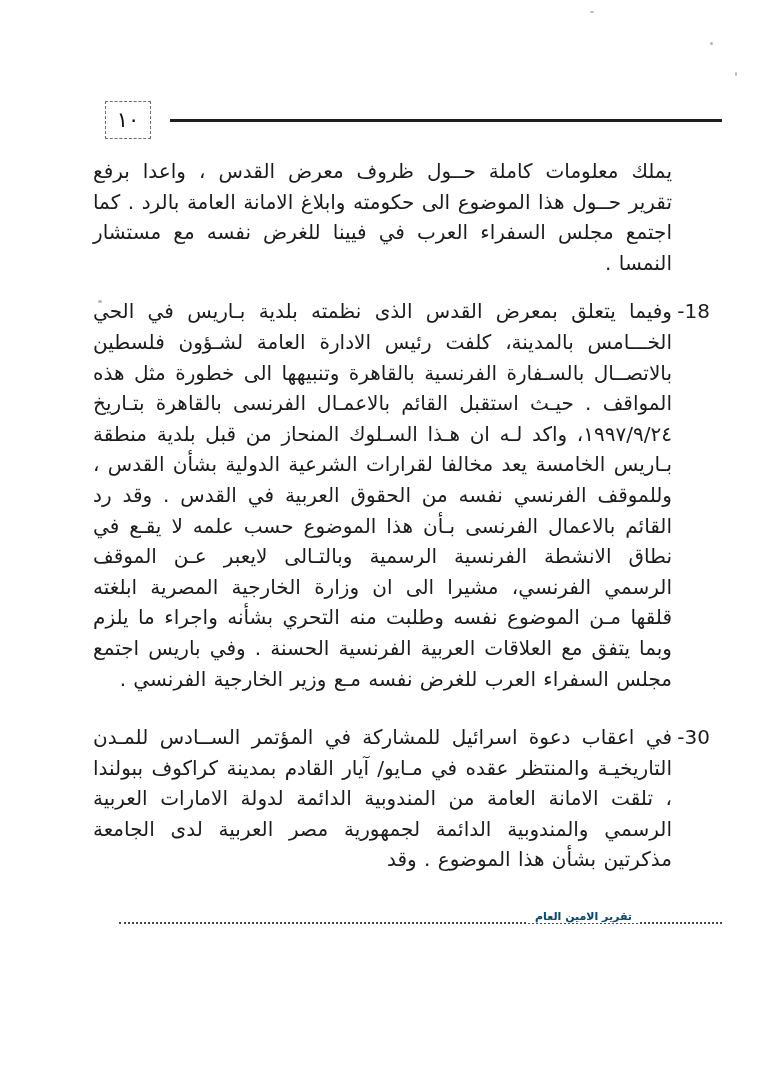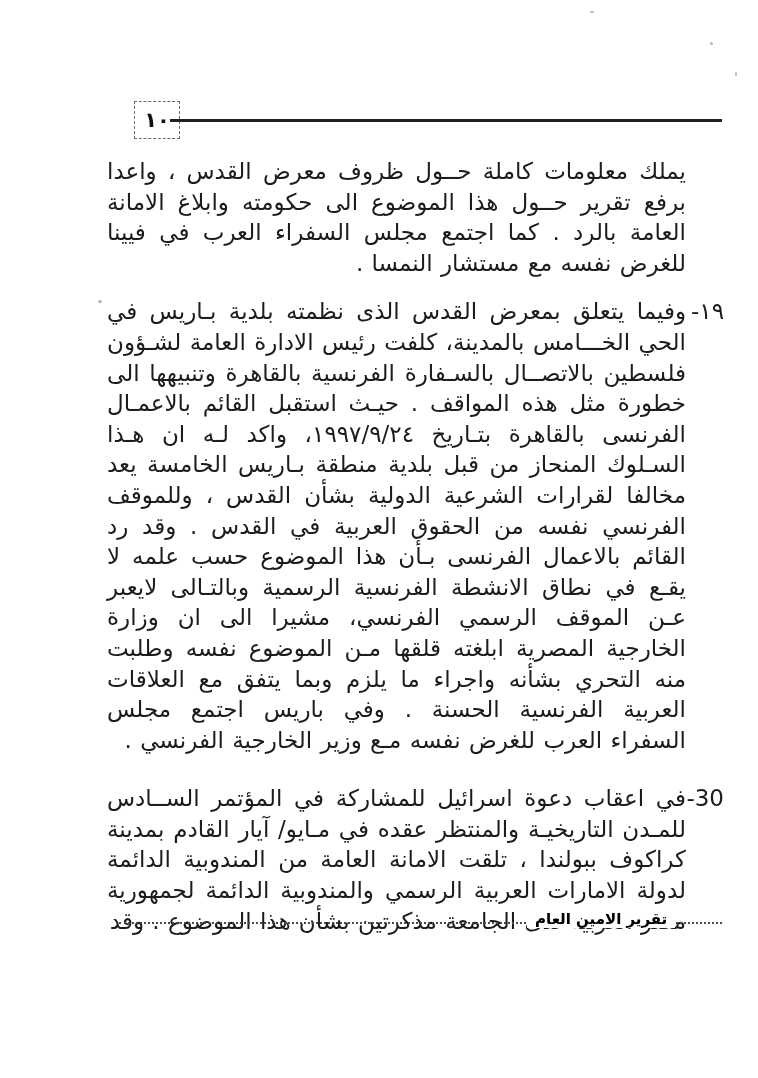--- a/index.html
+++ b/index.html
@@ -10,36 +10,36 @@
     font-family: "DejaVu Sans", sans-serif;
   }
   .page {
     position: absolute; inset: 0;
     background: #ffffff;
     direction: rtl;
     color: #1c1c1c;
     overflow: hidden;
   }
   .page-number-box {
-    position: absolute; left: 134px; top: 101px;
+    position: absolute; left: 105px; top: 101px;
     width: 46px; height: 38px;
     border: 1.5px dashed #6b6b6b;
     box-sizing: border-box;
     display: flex; align-items: center; justify-content: center;
-    font-size: 21px; font-weight: bold; color: #111;
+    font-size: 21px; font-weight: normal; color: #111;
   }
   .header-rule {
     position: absolute; left: 170px; top: 119px;
     width: 552px; height: 2.5px;
     background: #1f1f1f;
   }
   .body-text {
-    position: absolute; left: 107px; top: 156px;
+    position: absolute; left: 93px; top: 156px;
     width: 614px;
-    font-size: 23px;
+    font-size: 20px;
     line-height: 30.6px;
     text-align: justify;
     word-spacing: 1px;
   }
   .intro {
     margin: 0 0 18px 0;
     padding-right: 35px;
   }
   .item {
     position: relative;
@@ -52,23 +52,23 @@
   }
   .footer-rule {
     position: absolute; left: 119px; top: 922px;
     width: 603px; height: 0;
     border-top: 2.5px dotted #4a4a4a;
   }
   .footer-text {
     position: absolute; left: 527px; top: 910px;
     background: #ffffff;
     padding: 0 8px;
-    font-size: 15px;
+    font-size: 11px;
     font-weight: bold;
-    color: #000000;
+    color: #0c4a6e;
     letter-spacing: 1px;
     direction: rtl;
     text-shadow: 0 0 1px #d0d0d0;
   }
   .speck { position: absolute; background: #777; border-radius: 50%; opacity: .55; }
   .speck-1 { left: 710px; top: 42px;  width: 3px; height: 3px; }
   .speck-2 { left: 735px; top: 72px;  width: 2px; height: 4px; }
   .speck-3 { left: 590px; top: 11px;  width: 4px; height: 2px; }
   .speck-4 { left: 98px;  top: 300px; width: 4px; height: 3px; }
 </style>
@@ -83,21 +83,21 @@
   <div class="speck speck-4"></div>
 
   <div class="page-number-box">١٠</div>
   <div class="header-rule"></div>
 
   <div class="body-text">
 
     <p class="intro">يملك معلومات كاملة حــول ظروف معرض القدس ، واعدا برفع تقرير حــول هذا الموضوع الى حكومته وابلاغ  الامانة العامة بالرد . كما اجتمع مجلس السفراء العرب في فيينا للغرض نفسه مع مستشار النمسا .</p>
 
     <div class="item">
-      <span class="item-num">١٩-</span>
+      <span class="item-num">18-</span>
       <span class="item-text">وفيما يتعلق بمعرض القدس الذى نظمته بلدية بـاريس في الحي الخـــامس بالمدينة، كلفت رئيس الادارة العامة لشـؤون فلسطين بالاتصــال بالسـفارة الفرنسية بالقاهرة وتنبيهها الى خطورة مثل هذه المواقف . حيـث استقبل القائم بالاعمـال الفرنسى بالقاهرة بتـاريخ ١٩٩٧/٩/٢٤، واكد لـه ان هـذا السـلوك المنحاز من قبل بلدية منطقة بـاريس الخامسة يعد مخالفا لقرارات الشرعية الدولية بشأن القدس ، وللموقف الفرنسي نفسه من الحقوق العربية في القدس . وقد رد القائم بالاعمال الفرنسى بـأن هذا الموضوع حسب علمه لا يقـع في نطاق الانشطة الفرنسية الرسمية وبالتـالى  لايعبر عـن الموقف الرسمي الفرنسي، مشيرا الى ان وزارة الخارجية المصرية ابلغته قلقها مـن الموضوع نفسه وطلبت منه التحري بشأنه واجراء ما يلزم وبما يتفق مع العلاقات العربية الفرنسية الحسنة . وفي باريس اجتمع مجلس السفراء العرب للغرض نفسه مـع وزير الخارجية الفرنسي .</span>
     </div>
 
     <div class="item">
       <span class="item-num">30-</span>
       <span class="item-text">في اعقاب دعوة اسرائيل للمشاركة في المؤتمر الســادس للمـدن التاريخيـة والمنتظر عقده في مـايو/ آيار القادم بمدينة كراكوف ببولندا ، تلقت الامانة العامة من المندوبية الدائمة لدولة الامارات العربية الرسمي والمندوبية الدائمة لجمهورية مصر العربية  لدى الجامعة مذكرتين بشأن هذا الموضوع . وقد</span>
     </div>
 
   </div>
 

